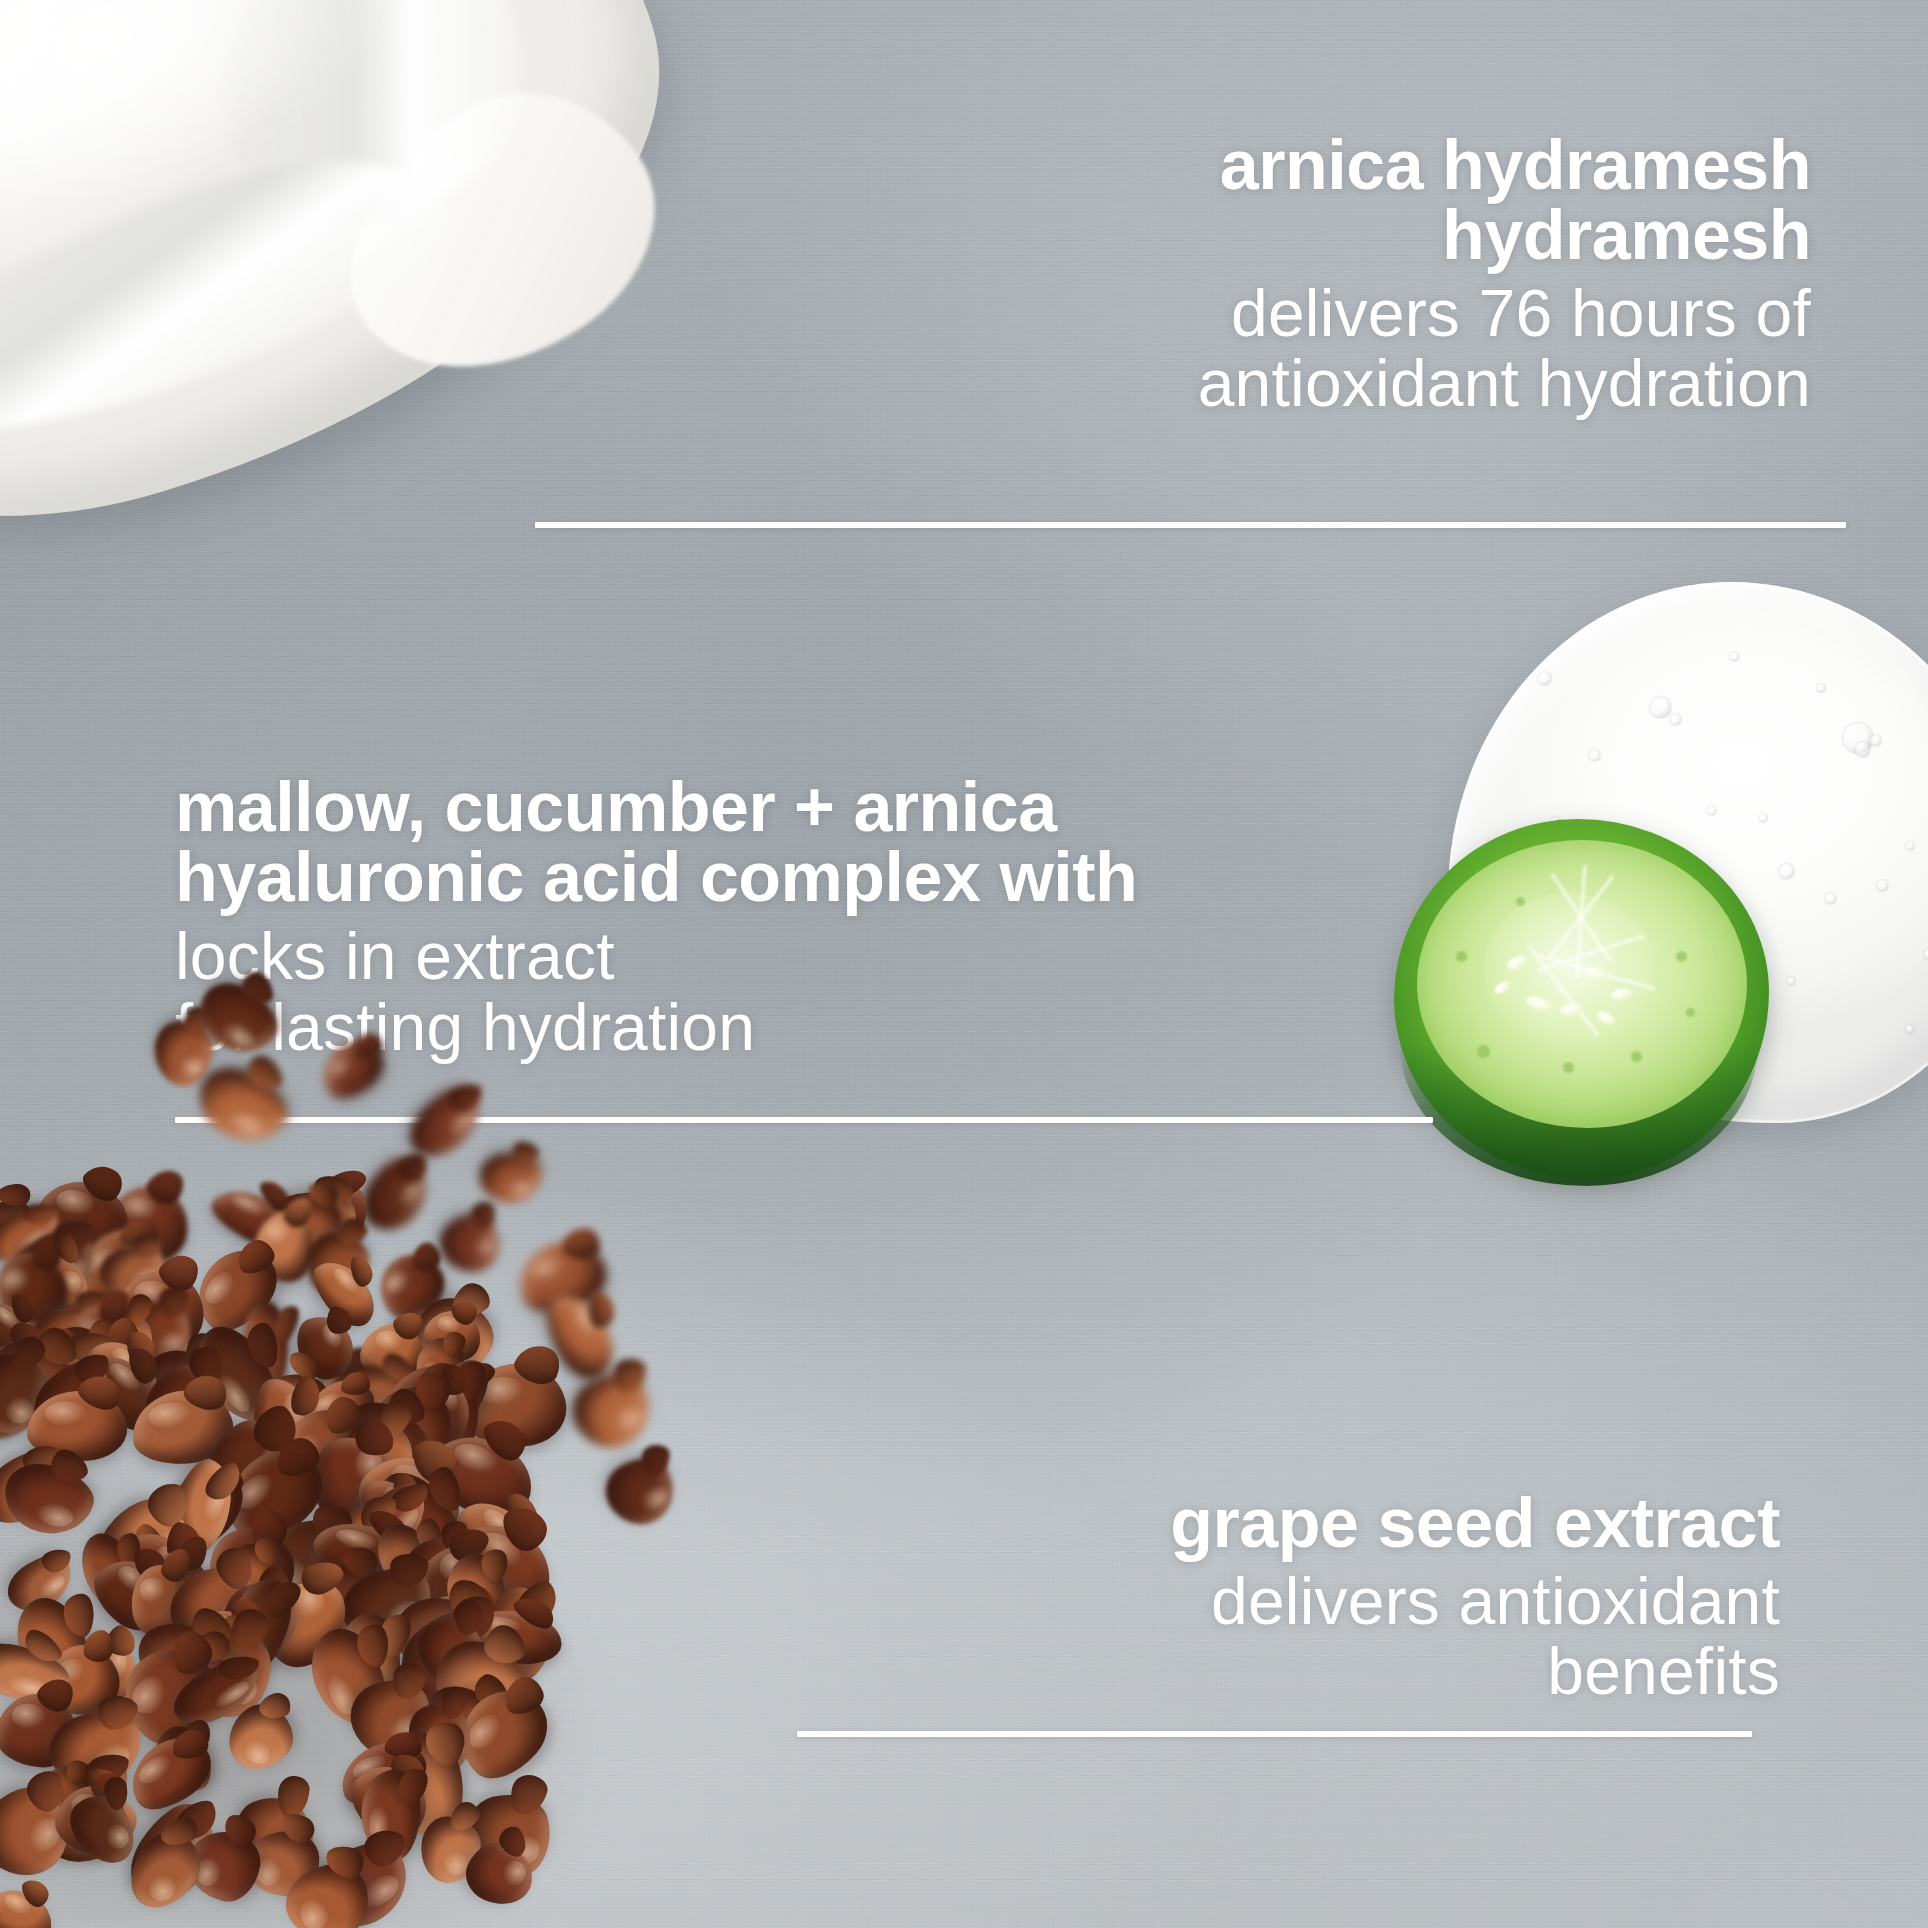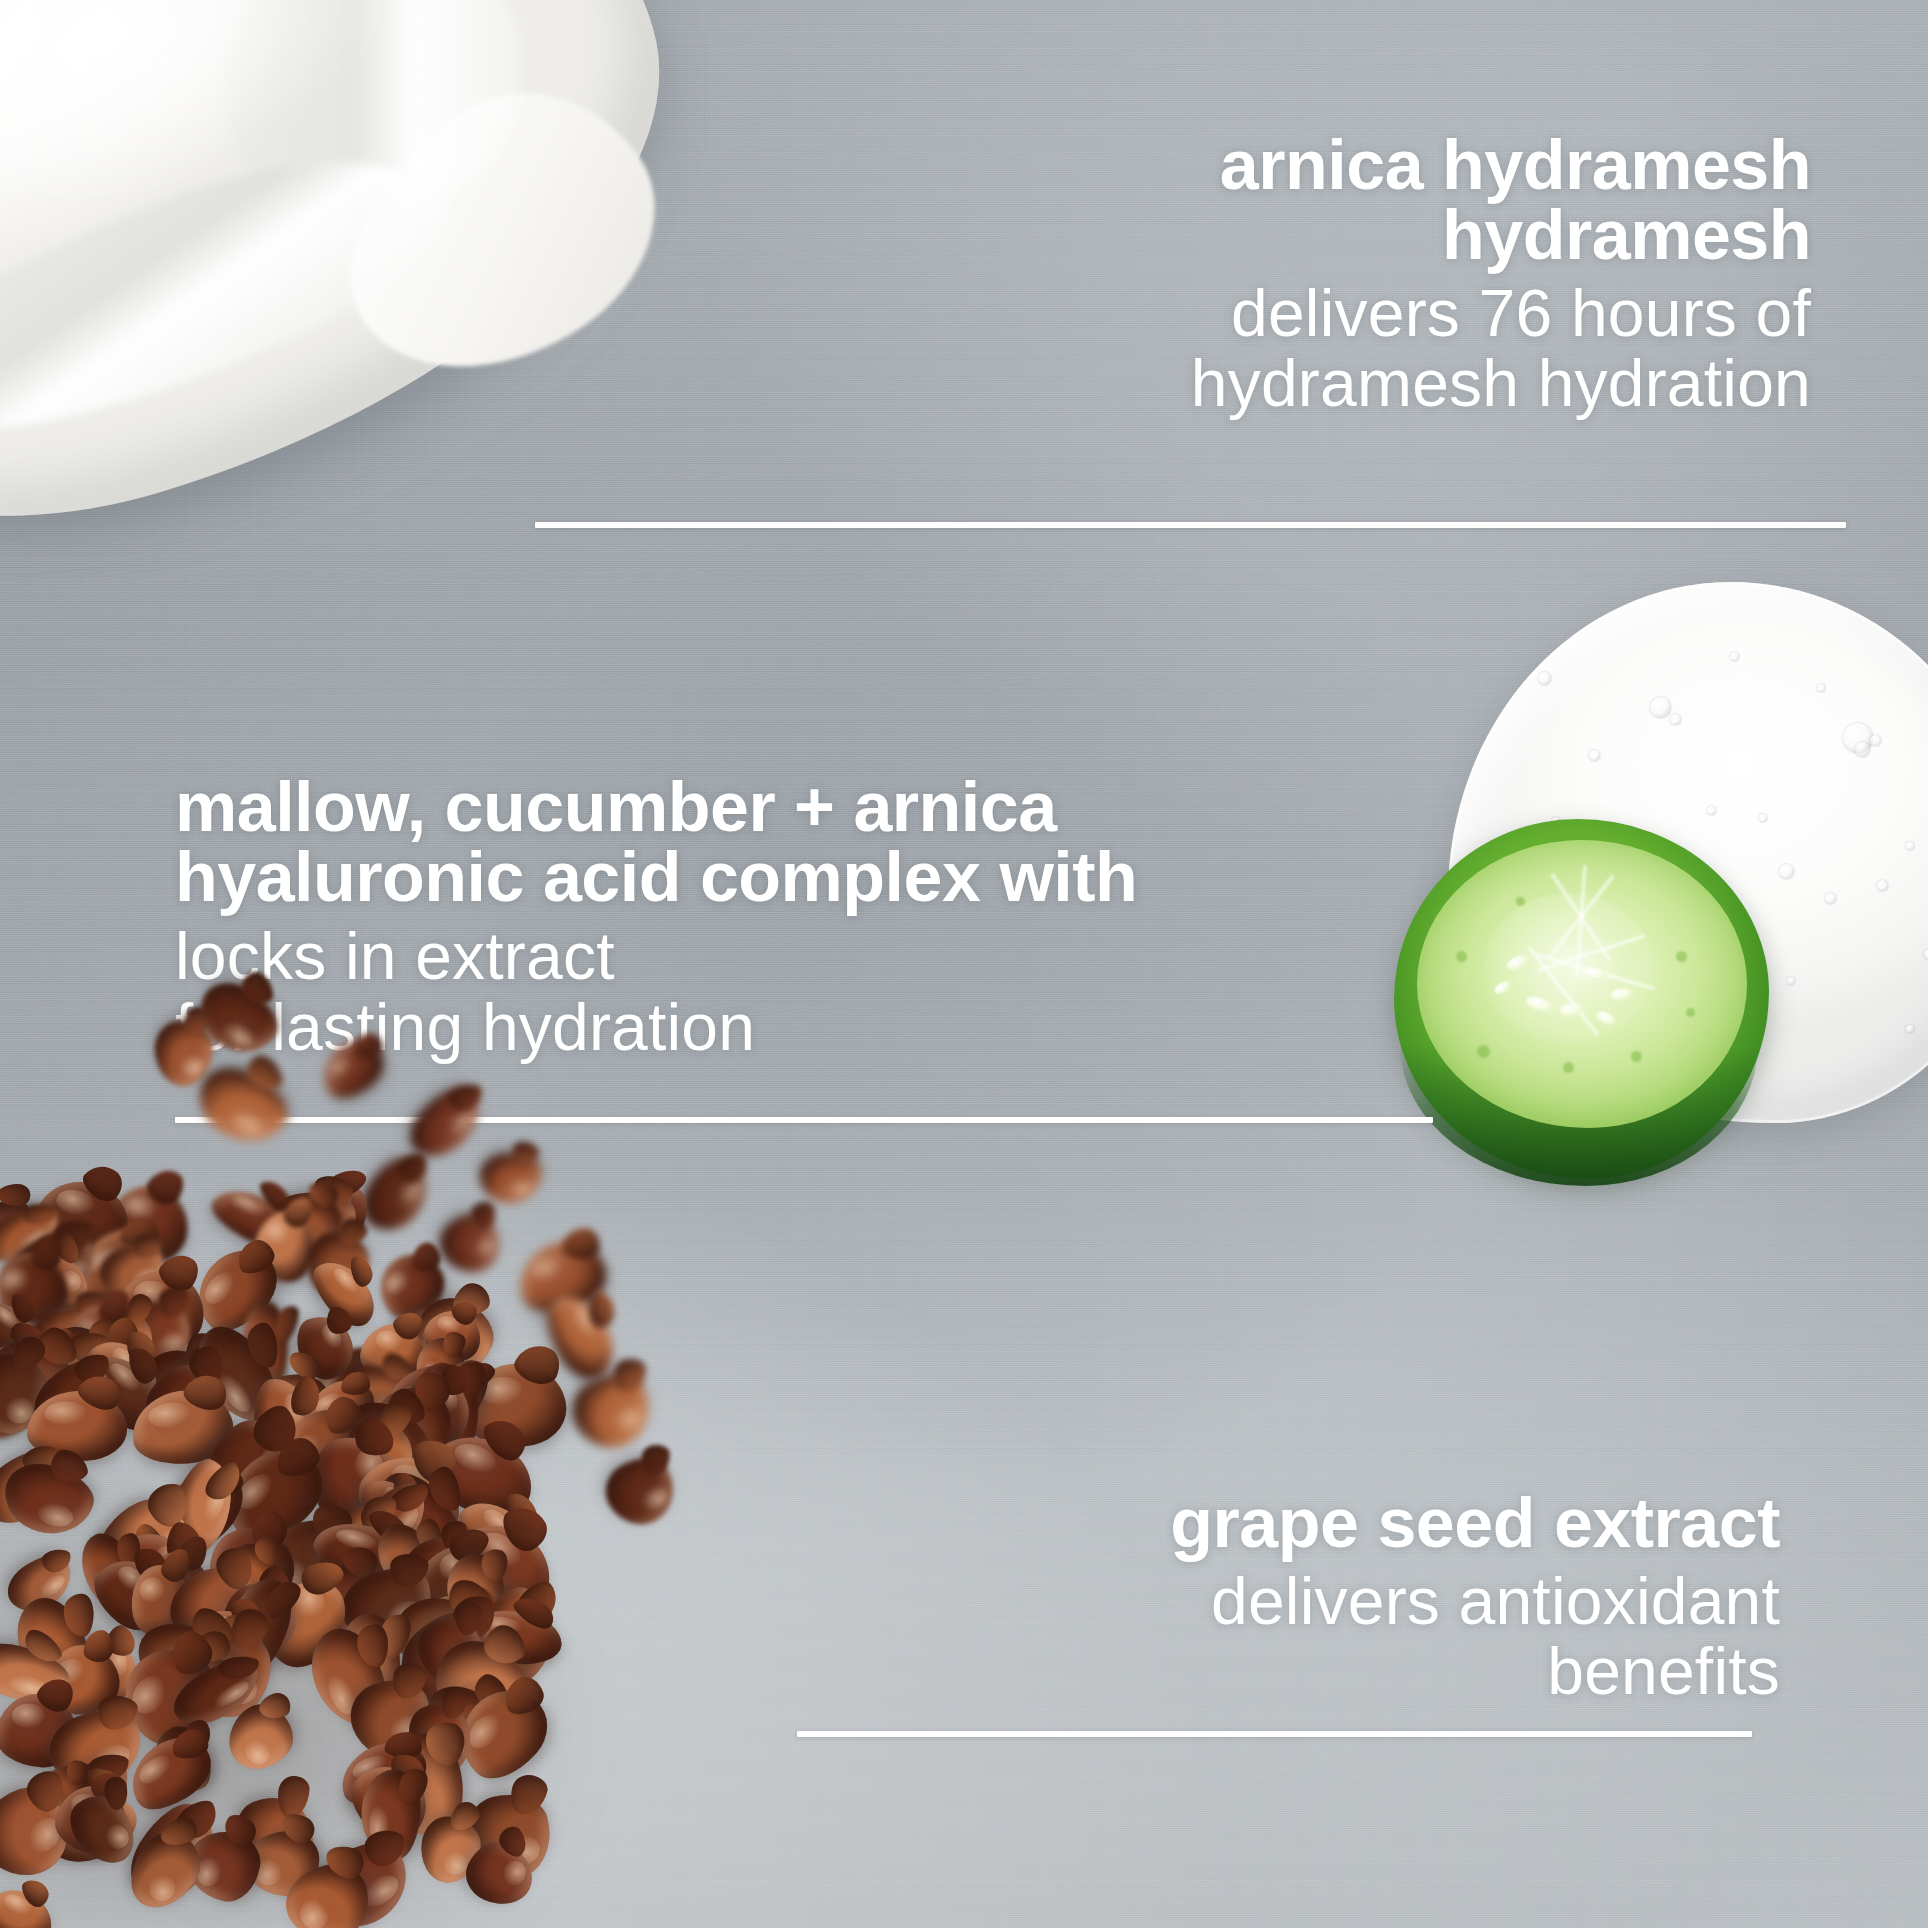--- a/index.html
+++ b/index.html
@@ -631,21 +631,21 @@
       </div>
   </div>
 
   <div class="block" id="block-1">
     <div class="headline">
       <div>arnica hydramesh</div>
       <div>hydramesh</div>
     </div>
     <div class="subline">
       <div>delivers 76 hours of</div>
-      <div>hydramesh hydration</div>
+      <div>antioxidant hydration</div>
     </div>
   </div>
   <div class="rule" id="rule-1"></div>
 
   <div class="block" id="block-2">
     <div class="headline">
       <div>mallow, cucumber + arnica</div>
       <div>hyaluronic acid complex with</div>
     </div>
     <div class="subline">

